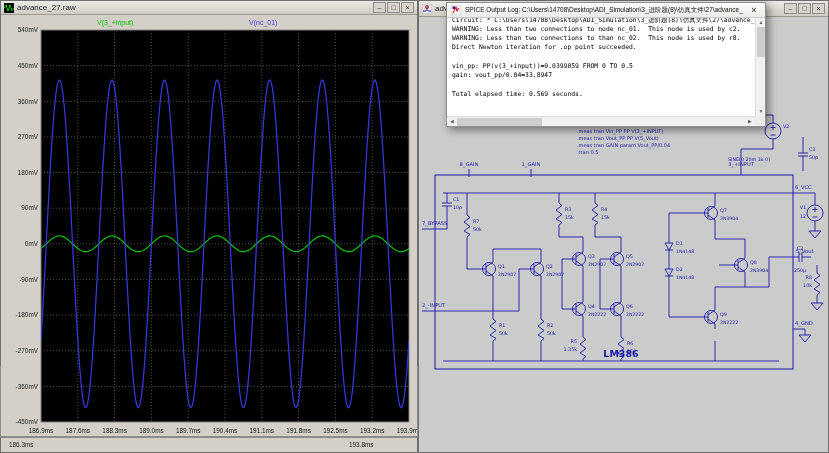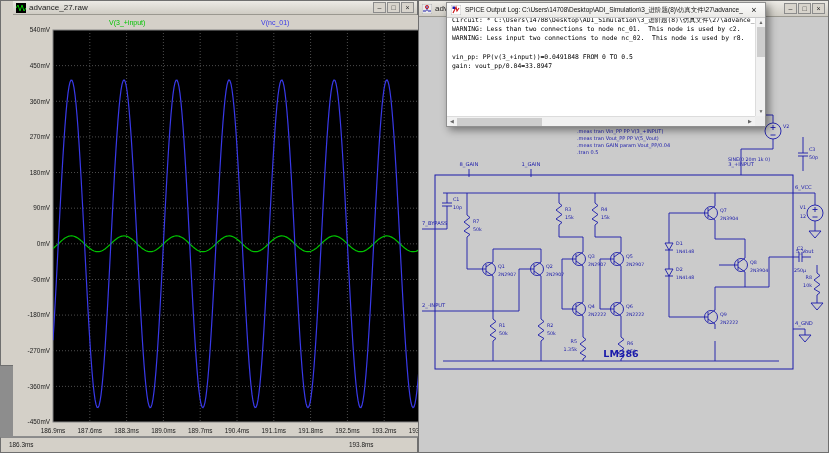--- a/index.html
+++ b/index.html
@@ -1,19 +1,19 @@
 <!DOCTYPE html>
 <html><head>
 <meta charset="utf-8">
 <style>
   *{margin:0;padding:0;box-sizing:border-box;}
   html,body{width:829px;height:453px;overflow:hidden;}
   body{position:relative;background:#8d8d8d;font-family:"Liberation Sans",sans-serif;}
   .window{position:absolute;background:#d4d0c8;border:1px solid #6f6f6f;}
-  #wave-win{left:0;top:0;width:418px;height:366px;padding-left:12px;}
+  #wave-win{left:0;top:0;width:418px;height:366px;}
   #schem-win{left:418px;top:0;width:411px;height:453px;}
   .titlebar{height:14px;background:linear-gradient(#eceae5,#cfccc4);border-bottom:1px solid #9a9890;display:flex;align-items:center;gap:3px;padding:0 3px;}
   #schem-win .titlebar{height:16px;}
   .titlebar .title{flex:1;font-size:8px;color:#1d1d1d;white-space:nowrap;overflow:hidden;}
   .winbtns{display:flex;gap:1px;}
   .winbtn{width:13px;height:11px;background:#d8d4cc;border:1px solid #8c8c8c;font-size:7px;line-height:9px;text-align:center;color:#2e2e2e;}
   .appicon{width:10px;height:10px;display:block;}
   #wave-svg{display:block;}
   #schem-svg{display:block;background:#cbcbcb;}
   #axis-strip{position:absolute;left:0;top:437px;width:418px;height:16px;background:#d4d0c8;border:1px solid #6f6f6f;border-top:1px solid #8a8a8a;}
@@ -377,25 +377,27 @@
         <path d="M2 8 L5 2 L6 6 L8 3" fill="none" stroke="#cc1111" stroke-width="1.1"></path>
         <rect x="1.5" y="1.5" width="2.5" height="2.5" fill="#1a1aaa"></rect>
       </svg>
     <span class="title">SPICE Output Log: C:\Users\14708\Desktop\ADI_Simulation\3_进阶题(8)\仿真文件\27\advance_27.log</span>
     <span id="log-close">×</span>
   </div>
   <div id="log-body">
     <div class="log-lines" id="log-lines">
         <div>Circuit: * C:\Users\14708\Desktop\ADI_Simulation\3_进阶题(8)\仿真文件\27\advance_27.asc</div>
         <div>WARNING: Less than two connections to node nc_01.  This node is used by c2.</div>
-        <div>WARNING: Less input two connections to node nc_02.  This node is used by r8.</div>
+        <div>WARNING: Less than two connections to than nc_02.  This node is used by r8.</div>
+        <div>Direct Newton iteration for .op point succeeded.</div>
         <div>&nbsp;</div>
-        <div>vin_pp: PP(v(3_+input))=0.0491848 FROM 0 TO 0.5</div>
+        <div>vin_pp: PP(v(3_+input))=0.0399059 FROM 0 TO 0.5</div>
         <div>gain: vout_pp/0.04=33.8947</div>
         <div>&nbsp;</div>
+        <div>Total elapsed time: 0.569 seconds.</div>
       </div>
   </div>
   <div id="log-vscroll">
     <span class="scroll-arrow" style="top:0">▲</span>
     <div id="log-vthumb"></div>
     <span class="scroll-arrow" style="bottom:0">▼</span>
   </div>
   <div id="log-hscroll">
     <span class="scroll-arrow" style="left:0;top:0">◀</span>
     <div id="log-hthumb"></div>

